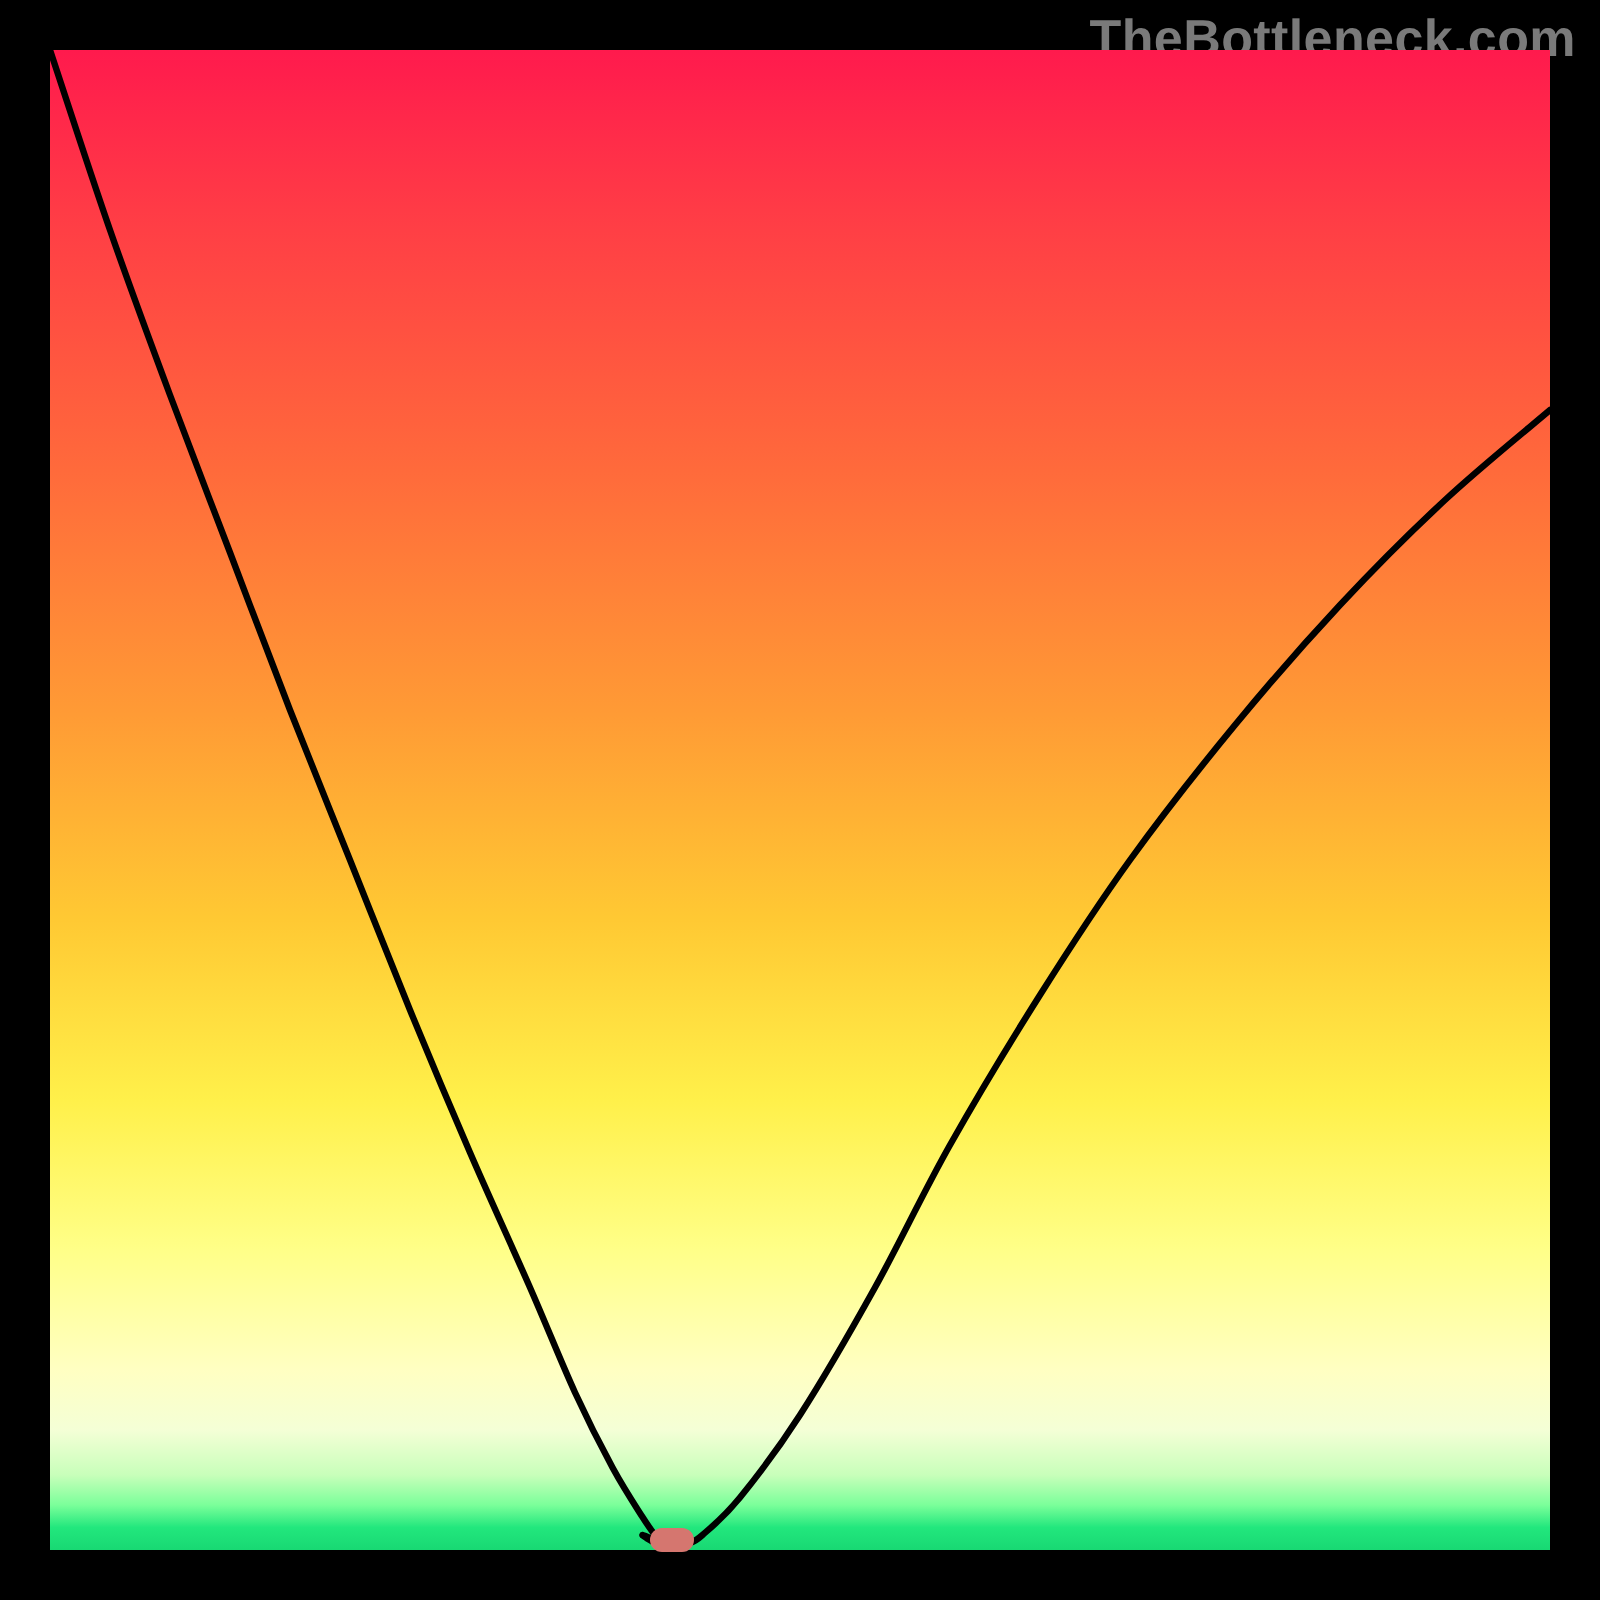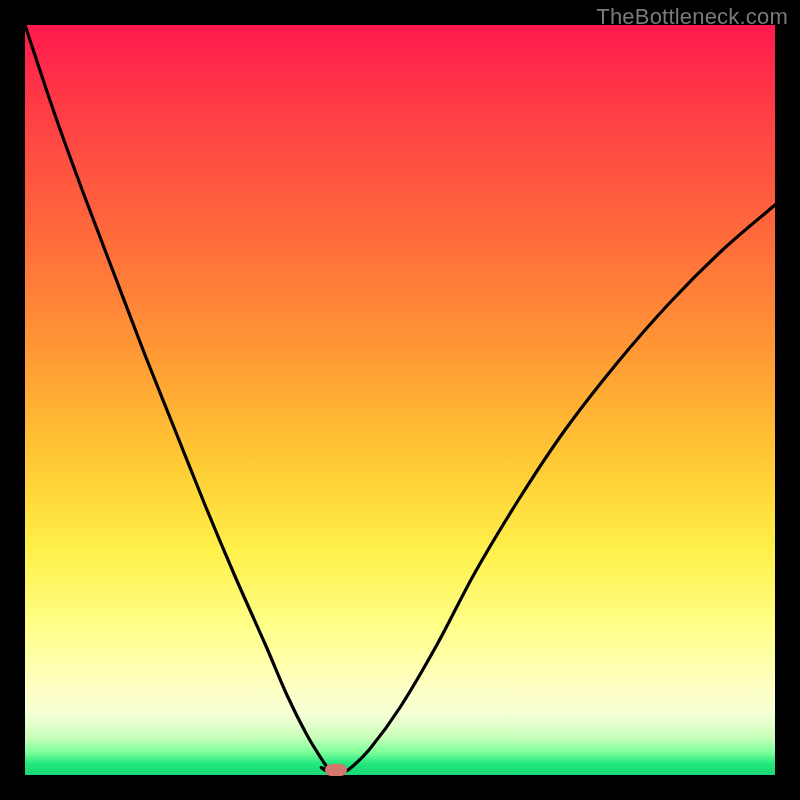--- a/index.html
+++ b/index.html
@@ -57,22 +57,22 @@
     height: 12px;
     border-radius: 6px;
     background: #d5766f;
     transform: translate(-50%, -50%);
   }
   .watermark {
     position: absolute;
     top: 4px;
     right: 12px;
     color: #7a7a7a;
-    font-size: 22px;
-    font-weight: 400;
+    font-size: 26px;
+    font-weight: 700;
     letter-spacing: 0.2px;
     user-select: none;
   }
 </style>
 </head>
 <body>
 
 <div class="watermark">TheBottleneck.com</div>
 
 <div class="frame">

